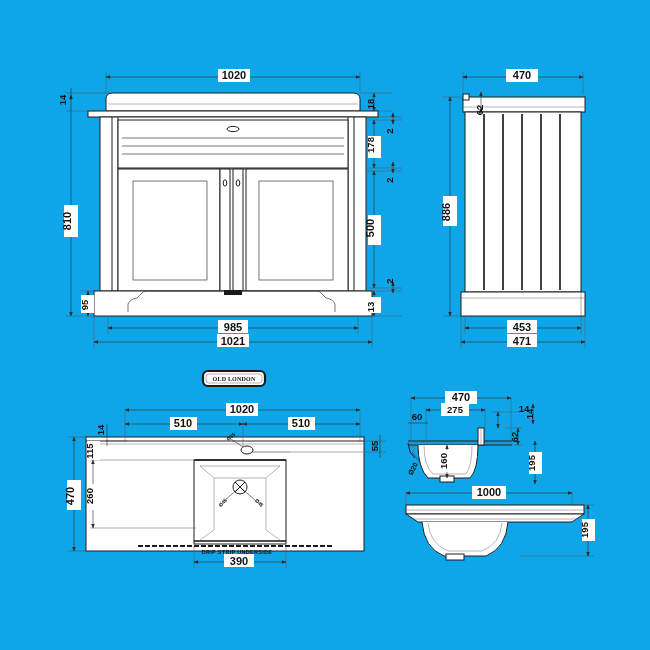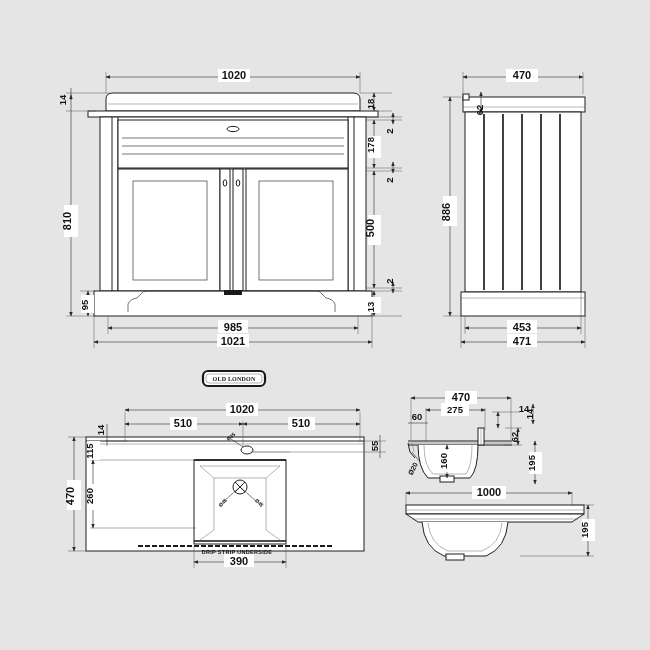--- a/index.html
+++ b/index.html
@@ -1,19 +1,19 @@
 <!DOCTYPE html>
 <html><head>
 <meta charset="utf-8">
 <title>Technical Drawing</title>
 <style>
   html,body{margin:0;padding:0;background:#fff;}
   body{width:650px;height:650px;overflow:hidden;
        font-family:"Liberation Sans","DejaVu Sans",sans-serif;color:#1a1a1a;}
-  #sheet{position:relative;width:650px;height:650px;background:#e5e5e5;}
+  #sheet{position:relative;width:650px;height:650px;background:#0ea5e9;}
   svg#drawing{position:absolute;left:0;top:0;width:650px;height:650px;}
   .ln{stroke:#1f1f1f;fill:none;stroke-width:1;}
   .ln-thin{stroke:#3a3a3a;fill:none;stroke-width:0.7;}
   .ln-hair{stroke:#6b6b6b;fill:none;stroke-width:0.5;}
   .ln-thick{stroke:#111;fill:none;stroke-width:1.6;}
   .dim{stroke:#2b2b2b;fill:none;stroke-width:0.6;}
   .ext{stroke:#555;fill:none;stroke-width:0.5;}
   .fillw{fill:#ffffff;}
   .dimtxt{font-family:"Liberation Sans","DejaVu Sans",sans-serif;
           font-size:11px;font-weight:bold;fill:#111;}

